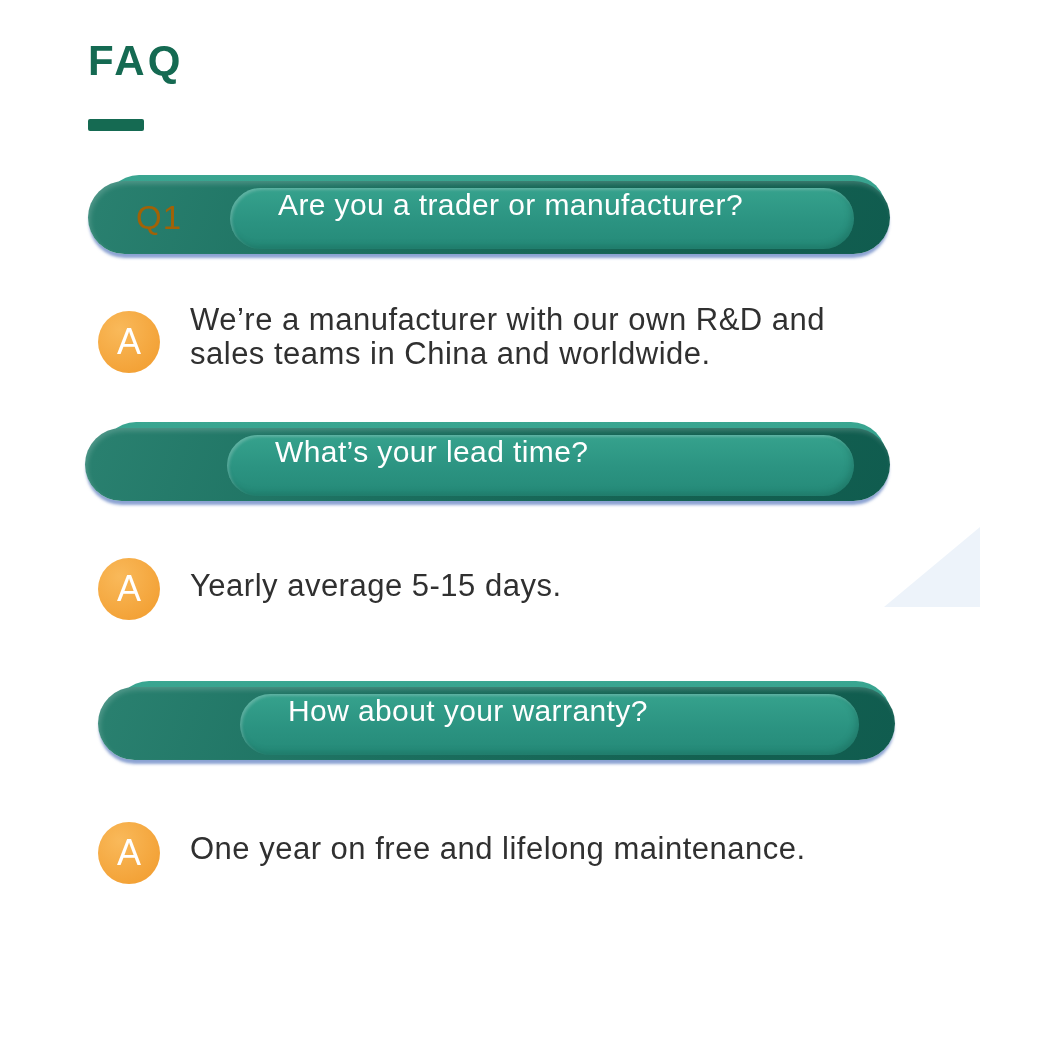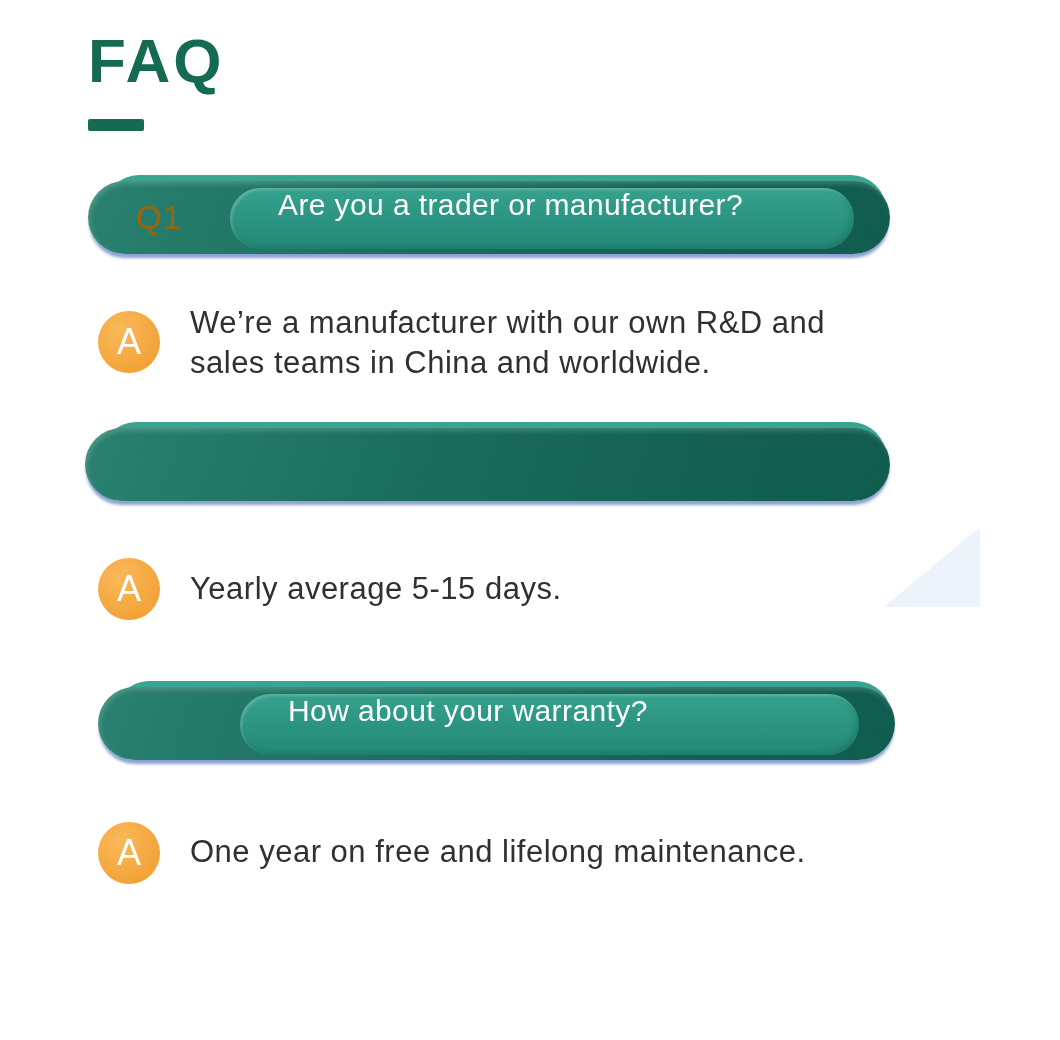--- a/index.html
+++ b/index.html
@@ -4,21 +4,21 @@
 <style>
   html,body{margin:0;padding:0;}
   body{
     width:1060px;height:1040px;position:relative;overflow:hidden;
     background:#ffffff;
     font-family:"Liberation Sans", sans-serif;
   }
   
   .faq-title{
     position:absolute;left:88px;top:26px;margin:0;
-    font-size:62px;line-height:70px;font-weight:bold;letter-spacing:3px;
+    font-size:42px;line-height:70px;font-weight:bold;letter-spacing:3px;
     color:#156a52;
   }
   .faq-underline{
     position:absolute;left:88px;top:119px;width:56px;height:12px;
     background:#156a52;border-radius:2px;
   }
   
   .qbar{position:absolute;height:90px;}
   .pill-back{
     position:absolute;left:16px;right:4px;top:0;height:70px;
@@ -51,21 +51,21 @@
   }
   
   .abadge{
     position:absolute;width:62px;height:62px;border-radius:50%;
     background:radial-gradient(circle at 35% 30%,#f9b95a,#f3a237 75%);
     display:flex;align-items:center;justify-content:center;
   }
   .abadge span{color:#ffffff;font-size:36px;line-height:1;}
   .atext{
     position:absolute;
-    color:#303030;font-size:31px;line-height:40px;letter-spacing:0.5px;
+    color:#303030;font-size:31px;line-height:34px;letter-spacing:0.5px;
   }
   
   .corner-triangle{
     position:absolute;left:884px;top:527px;width:96px;height:80px;
     background:#edf3fa;
     clip-path:polygon(100% 0, 0 100%, 100% 100%);
   }
 </style>
 </head>
 <body>
@@ -83,20 +83,23 @@
 </div>
 
 <div class="abadge" style="left:98px;top:311px;">
   <span>A</span>
 </div>
 <div class="atext" style="left:190px;top:303px;width:695px;">We’re a manufacturer with our own R&amp;D and sales teams in China and worldwide.</div>
 
 <div class="qbar" style="left:85px;top:422px;width:805px;">
   <div class="pill-back"></div>
   <div class="pill-dark"></div>
+  <div class="pill-inner">
+    <span class="qtext">What’s your lead time?</span>
+  </div>
 </div>
 
 <div class="corner-triangle"></div>
 
 <div class="abadge" style="left:98px;top:558px;">
   <span>A</span>
 </div>
 <div class="atext" style="left:190px;top:569px;width:700px;">Yearly average 5-15 days.</div>
 
 <div class="qbar" style="left:98px;top:681px;width:797px;">

